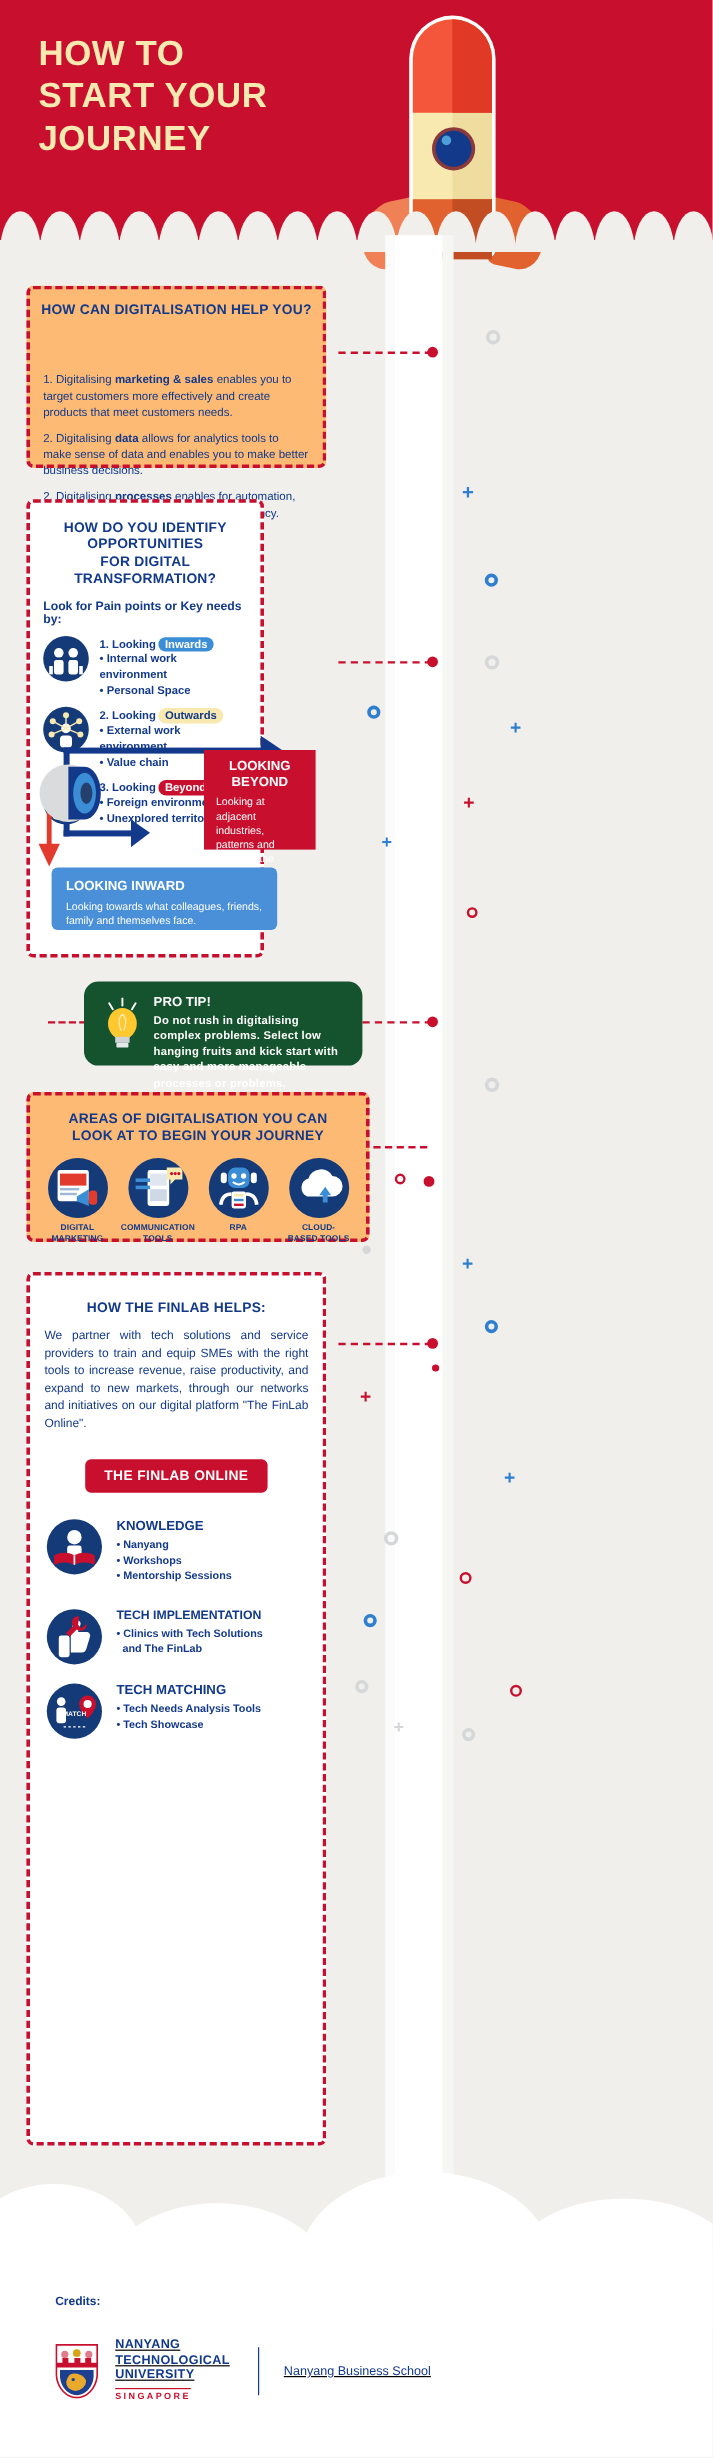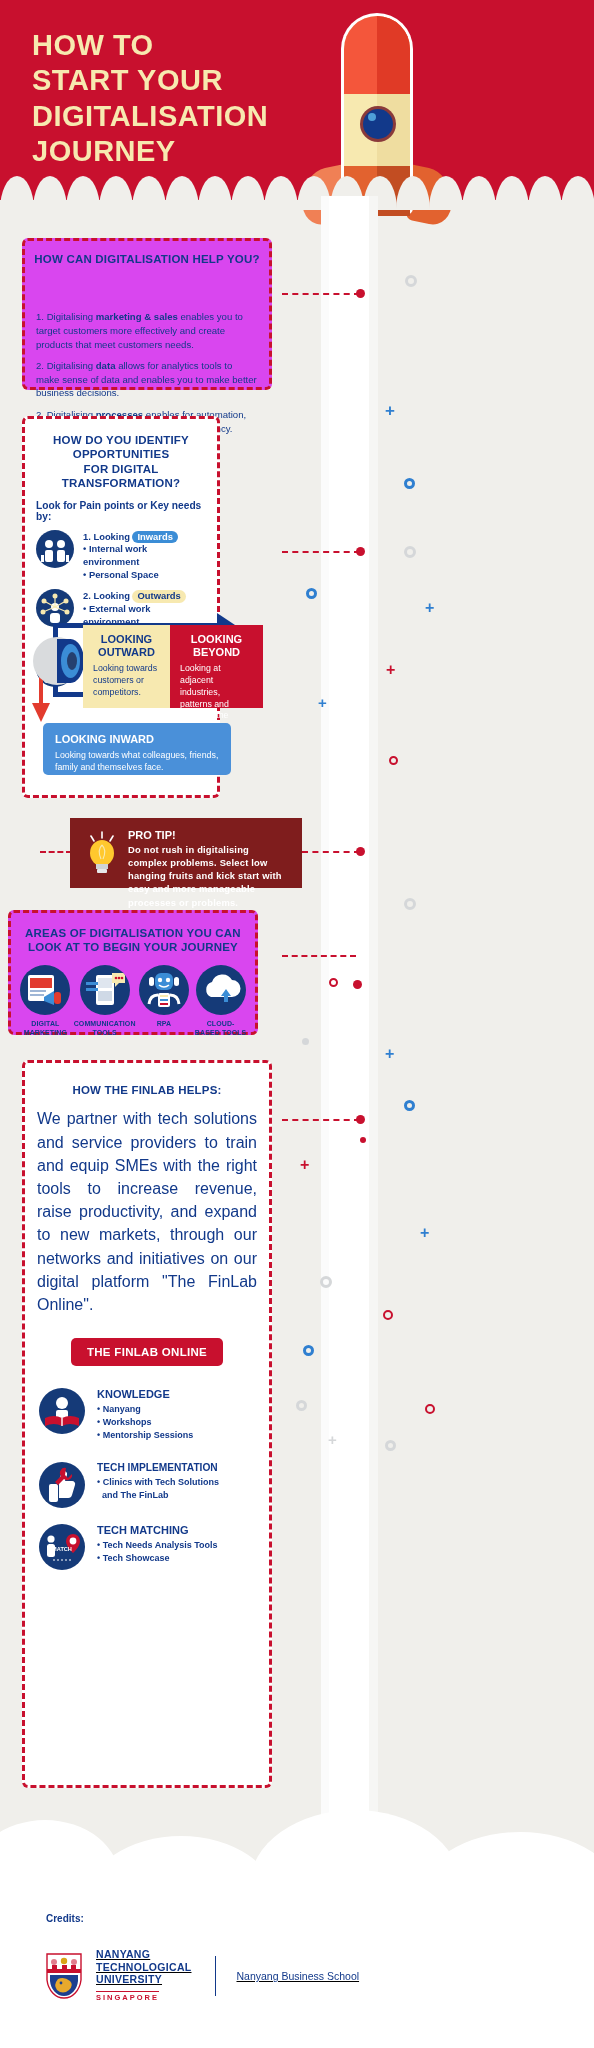--- a/index.html
+++ b/index.html
@@ -49,21 +49,21 @@
   .connector { position:absolute; height:0; border-top:2px dashed #c8102e; }
   .dot-red { position:absolute; width:9px; height:9px; border-radius:50%; background:#c8102e; }
   .dot-red-sm { position:absolute; width:6px; height:6px; border-radius:50%; background:#c8102e; }
 
   
   .ring { position:absolute; border-radius:50%; }
   .plus { position:absolute; font-weight:bold; line-height:1; }
 
   
   .dashbox { position:absolute; border:3px dashed #c8102e; border-radius:6px; }
-  .cream { background:#d946ef; }
+  .cream { background:#fdba74; }
   .white { background:#ffffff; }
 
   .box-title {
     color:#12398a; font-weight:bold; text-align:center;
     font-size:11.5px; letter-spacing:0.2px; line-height:1.25;
   }
   .body-txt { color:#12398a; font-size:9.6px; line-height:1.42; }
   .body-txt b { font-weight:bold; }
 
   
@@ -86,21 +86,21 @@
   .card-in { background:#4a90d9; color:#ffffff; border-radius:5px; }
 
   .eye-w { position:absolute; width:48px; height:48px; border-radius:50%; background:#d9dbdd; }
   .eye-i { position:absolute; width:27px; height:44px; border-radius:0 50% 50% 0 / 0 50% 50% 0; background:#12398a; }
   .eye-p { position:absolute; width:19px; height:34px; border-radius:50%; background:#3b8dd6; }
   .eye-d { position:absolute; width:10px; height:18px; border-radius:50%; background:#25406f; }
 
   .arrowline { position:absolute; background:#12398a; }
 
   
-  .protip { position:absolute; background:#7f1d1d; border-radius:0; }
+  .protip { position:absolute; background:#14532d; border-radius:12px; }
   .protip h4 { color:#ffffff; font-size:11px; font-weight:bold; margin-bottom:2px; }
   .protip p { color:#ffffff; font-size:9.4px; line-height:1.4; font-weight:bold; letter-spacing:0.2px; }
   .bulb { position:absolute; }
 
   
   .area-item { text-align:center; width:62px; }
   .area-circ { width:50px; height:50px; border-radius:50%; background:#153a78; margin:0 auto 5px;
                position:relative; overflow:hidden; }
   .area-lbl { color:#12398a; font-size:7px; font-weight:bold; line-height:1.25; letter-spacing:0.1px; }
 
@@ -126,21 +126,20 @@
 </style>
 </head>
 <body>
 
 <div class="page">
 
   <div class="header">
     <div class="header-title">
       <div>HOW TO</div>
       <div>START YOUR</div>
-      <div>DIGITALISATION</div>
       <div>JOURNEY</div>
     </div>
 
     <div class="rocket">
       <div class="rk-finL"></div>
       <div class="rk-finR"></div>
       <div class="rk-body"></div>
       <div class="rk-body-shade"></div>
       <div class="rk-nose"></div>
       <div class="rk-nose-dark"></div>
@@ -331,24 +330,20 @@
       <div style="position:absolute;left:14px;top:40px;width:4px;height:58px;background:#e23b2e;"></div>
       <svg style="position:absolute;left:7px;top:92px;" width="19" height="20">
           <polygon points="0,0 18,0 9,19" fill="#e23b2e"></polygon>
         </svg>
 
       <div class="eye-w" style="left:8px;top:26px;"></div>
       <div class="eye-i" style="left:32px;top:28px;"></div>
       <div class="eye-p" style="left:36px;top:33px;"></div>
       <div class="eye-d" style="left:42px;top:41px;"></div>
 
-      <div class="card card-out" style="left:58px;top:14px;width:87px;height:83px;">
-        <h4 style="text-align:center;">LOOKING OUTWARD</h4>
-        <p>Looking towards customers or competitors.</p>
-      </div>
       <div class="card card-bey" style="left:145px;top:14px;width:93px;height:83px;">
         <h4 style="text-align:center;">LOOKING BEYOND</h4>
         <p>Looking at adjacent industries, patterns and trends in the market.</p>
       </div>
       <div class="card card-in" style="left:18px;top:112px;width:188px;height:52px;padding:10px 12px;">
         <h4>LOOKING INWARD</h4>
         <p>Looking towards what colleagues, friends, family and themselves face.</p>
       </div>
     </div>
   </div>
@@ -366,21 +361,21 @@
         <rect x="12" y="33" width="12" height="5" fill="#cfd3d6"></rect>
         <rect x="13" y="38" width="10" height="4" fill="#e6e8ea" rx="1"></rect>
       </svg>
     </div>
     <div style="position:absolute;left:58px;top:11px;width:162px;">
       <h4>PRO TIP!</h4>
       <p>Do not rush in digitalising complex problems. Select low hanging fruits and kick start with easy and more manageable processes or problems.</p>
     </div>
   </div>
 
-  <div class="dashbox cream" style="left:8px;top:910px;width:250px;height:125px;">
+  <div class="dashbox cream" style="left:22px;top:910px;width:286px;height:125px;">
     <div class="box-title" style="margin:13px 8px 10px;">
       <div>AREAS OF DIGITALISATION YOU CAN</div>
       <div>LOOK AT TO BEGIN YOUR JOURNEY</div>
     </div>
     <div style="display:flex;justify-content:space-around;padding:0 6px;">
       <div class="area-item">
         <div class="area-circ">
           <svg viewBox="0 0 50 50" width="50" height="50">
             <rect x="8" y="10" width="26" height="26" rx="2" fill="#ffffff"></rect>
             <rect x="10" y="13" width="22" height="10" fill="#e23b2e"></rect>
@@ -449,21 +444,21 @@
         <div class="area-lbl">
           <div>CLOUD-</div>
           <div>BASED TOOLS</div>
         </div>
       </div>
     </div>
   </div>
 
   <div class="dashbox white" style="left:22px;top:1060px;width:250px;height:728px;">
     <div class="box-title" style="margin:20px 8px 10px;">HOW THE FINLAB HELPS:</div>
-    <p class="body-txt" style="padding:0 12px;text-align:justify;font-size:16px;line-height:1.45;">We partner with tech solutions and service providers to train and equip SMEs with the right tools to increase revenue, raise productivity, and expand to new markets, through our networks and initiatives on our digital platform "The FinLab Online".</p>
+    <p class="body-txt" style="padding:0 12px;text-align:justify;font-size:10px;line-height:1.45;">We partner with tech solutions and service providers to train and equip SMEs with the right tools to increase revenue, raise productivity, and expand to new markets, through our networks and initiatives on our digital platform "The FinLab Online".</p>
 
     <div style="text-align:center;margin:22px 0 22px;">
       <span class="finbtn">THE FINLAB ONLINE</span>
     </div>
 
     <div style="padding:0 14px;">
 
       <div class="frow">
         <div class="fcirc">
           <svg viewBox="0 0 46 46" width="46" height="46">

